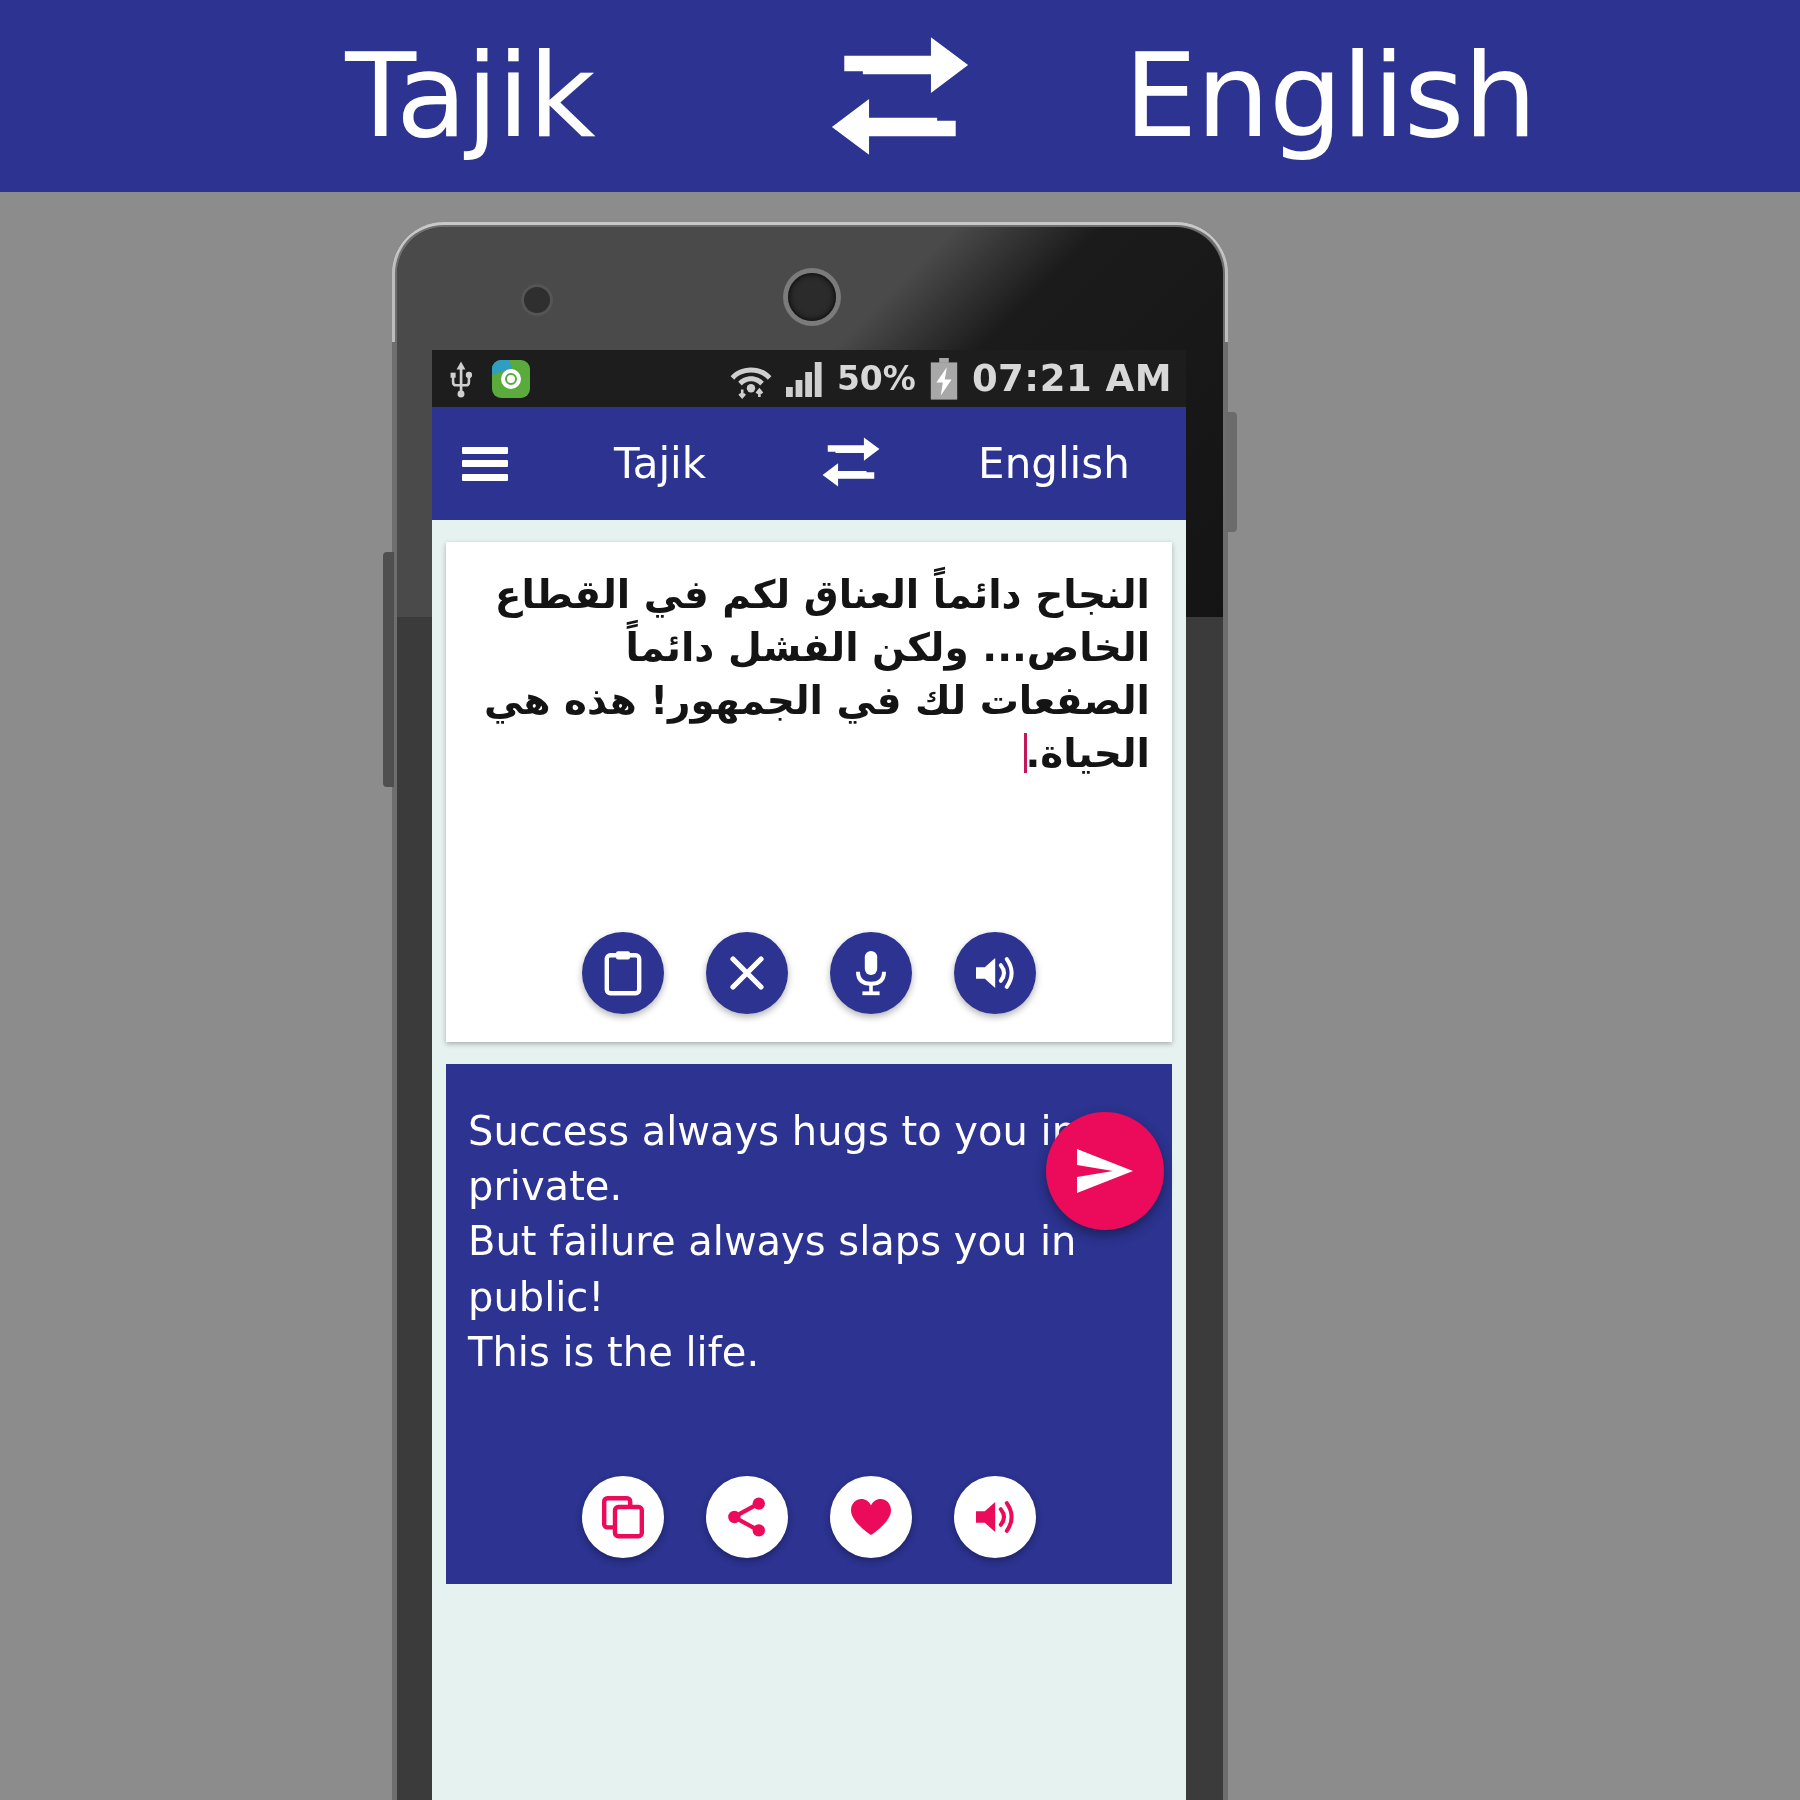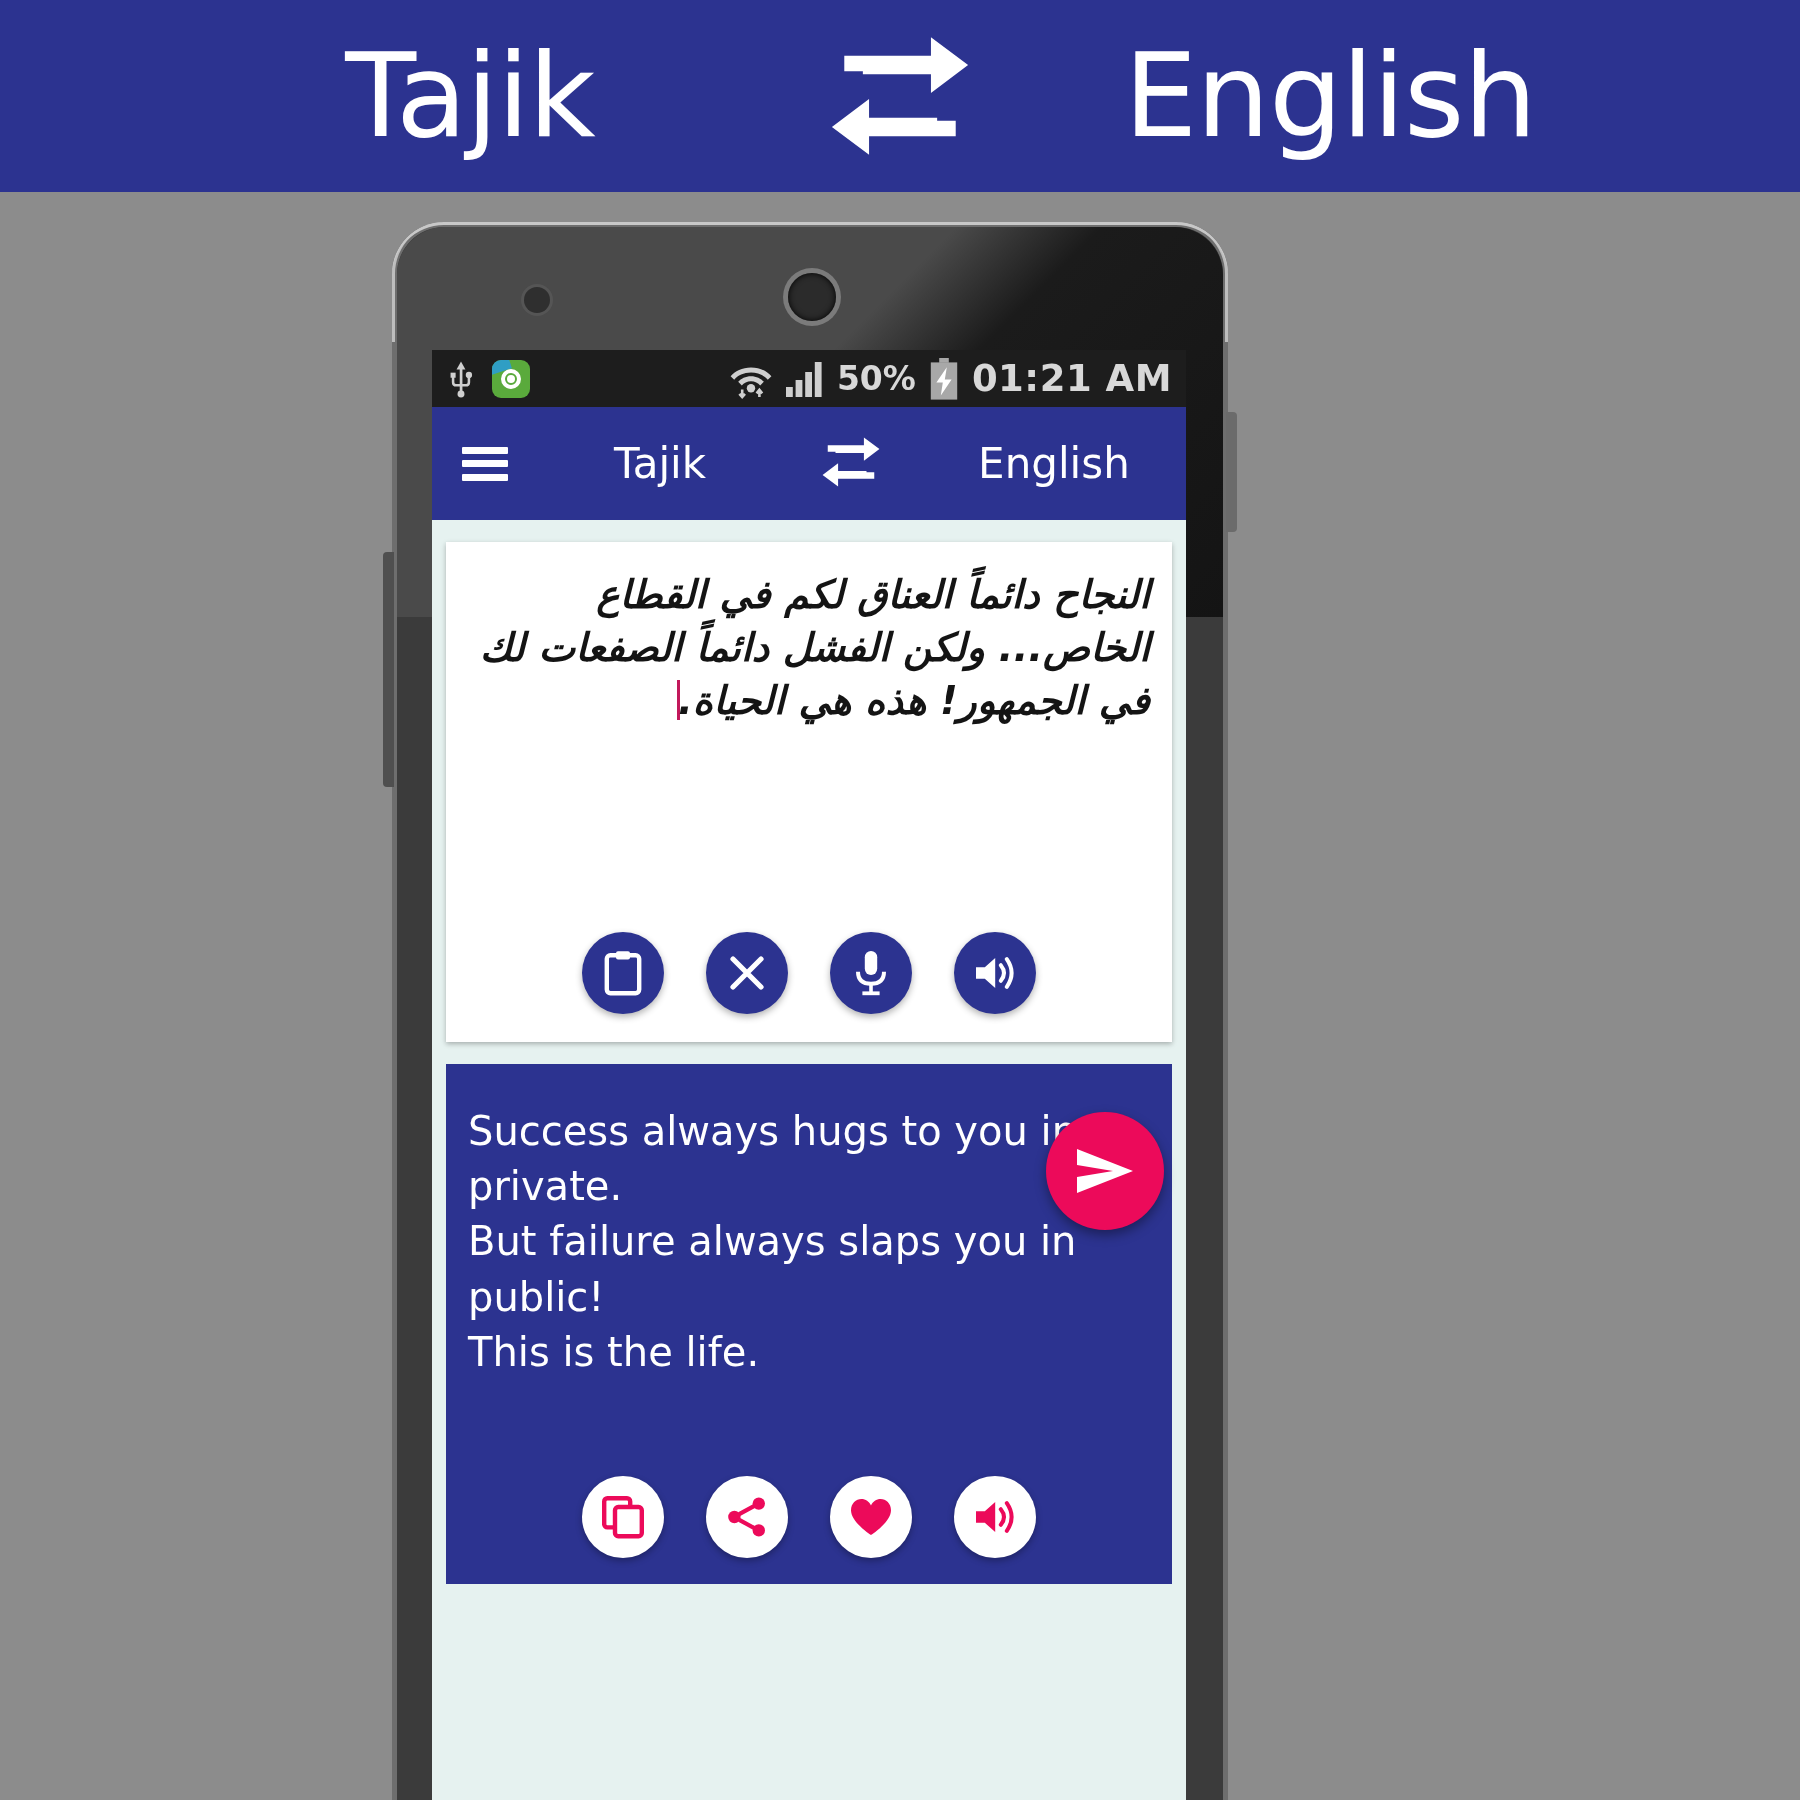--- a/index.html
+++ b/index.html
@@ -116,21 +116,20 @@
     height:500px;box-shadow:0 2px 5px rgba(0,0,0,.28);
     position:relative;box-sizing:border-box;padding:26px 18px 0 18px;
   }
   #source-text{
     direction:rtl;text-align:right;color:#141414;
     font-size:39px;line-height:1.36;
     font-family:"DejaVu Sans","Liberation Sans",sans-serif;
     font-weight:700;
     border-right:0;
     padding-right:4px;
-    font-style:italic;
   }
   #source-text .caret{
     display:inline-block;width:3px;height:40px;background:#c2185b;
     vertical-align:-6px;margin-right:-2px;
   }
   #src-actions{
     position:absolute;left:0;bottom:28px;width:100%;
     display:flex;justify-content:center;gap:42px;
   }
   .circ{
@@ -221,21 +220,21 @@
           <rect x="5.3" y="10" width="3.4" height="8.5" fill="#cfcfcf"></rect>
           <rect x="10.1" y="6" width="3.4" height="12.5" fill="#cfcfcf"></rect>
           <rect x="14.9" y="1" width="3.4" height="17.5" fill="#cfcfcf"></rect>
         </svg>
         <span class="sb-pct">50%</span>
         <svg width="32" height="42" viewBox="0 0 16 21">
           <rect x="5.6" y="0" width="4.8" height="2.4" fill="#a8a8a8"></rect>
           <rect x="1.4" y="2.2" width="13.2" height="18.6" fill="#a8a8a8"></rect>
           <path d="M9.4 4.6 L4.2 12.2 L7.4 12.2 L6.4 18.8 L11.8 10.8 L8.4 10.8 Z" fill="#ffffff"></path>
         </svg>
-        <span class="sb-time">01:21 AM</span>
+        <span class="sb-time">07:21 AM</span>
       </div>
     </div>
 
     <div id="toolbar">
       <div class="hamburger">
         <span></span>
           <span></span>
           <span></span>
       </div>
       <div class="tb-lang tb-src">Tajik</div>

